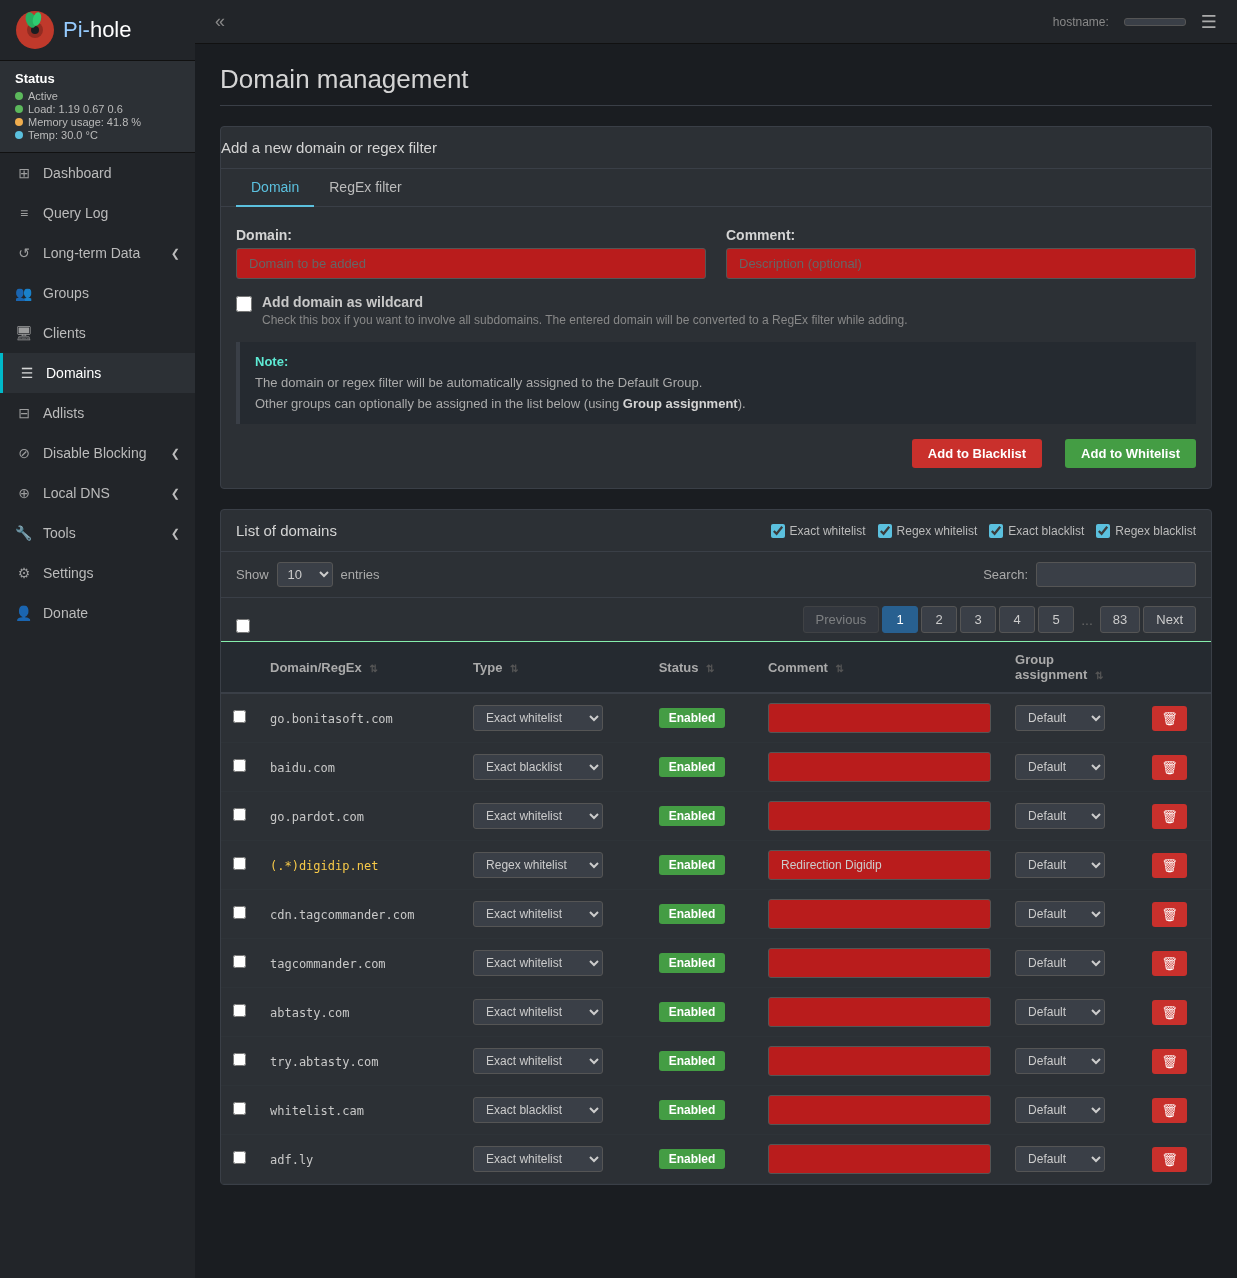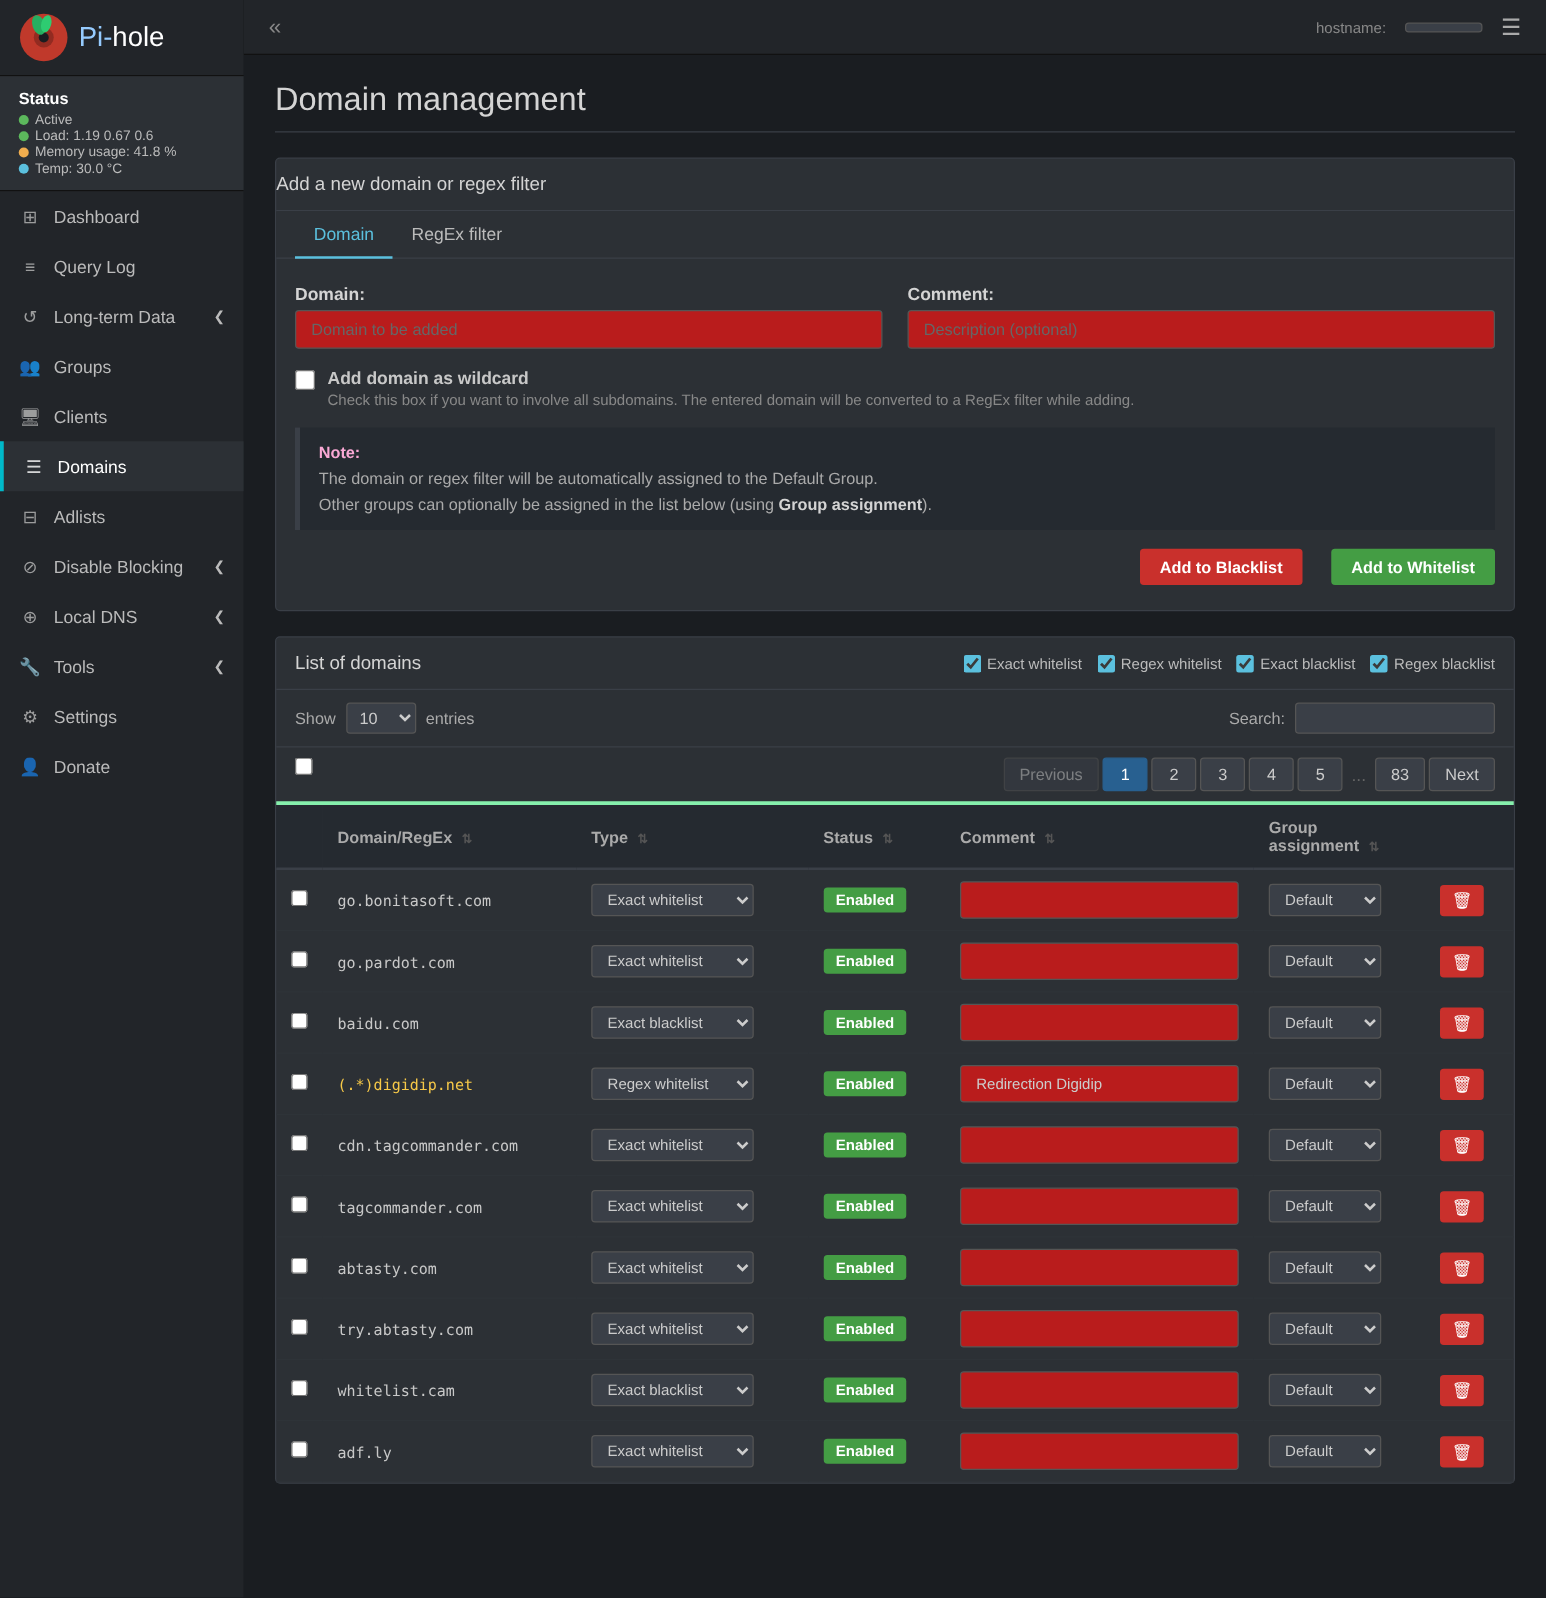--- a/index.html
+++ b/index.html
@@ -58,21 +58,21 @@
     .form-group { flex: 1; }
     .form-label { color: #d4d4d4; font-size: 14px; font-weight: 600; margin-bottom: 5px; display: block; }
     .form-control { width: 100%; background: #b91c1c; border: 1px solid #555; color: #ccc; padding: 7px 12px; border-radius: 3px; font-size: 13px; outline: none; }
     .form-control::placeholder { color: #666; }
 
     .wildcard-row { display: flex; align-items: flex-start; gap: 10px; margin-bottom: 15px; }
     .wildcard-checkbox { width: 16px; height: 16px; margin-top: 2px; cursor: pointer; }
     .wildcard-subtext { color: #888; font-size: 12px; margin-top: 3px; }
 
     .note-box { background: #252a30; border-left: 4px solid #3a3f47; padding: 10px 15px; margin-bottom: 15px; color: #aaa; font-size: 13px; line-height: 1.6; }
-    .note-box strong { color: #f9a8d4; }
+    .note-box strong { color: #5eead4; }
     .note-box .group-emphasis { font-weight: bold; color: #d4d4d4; }
 
     .button-row { display: flex; justify-content: flex-end; gap: 23px; margin-top: 10px; }
     .btn { padding: 7px 16px; border: none; border-radius: 3px; cursor: pointer; font-size: 13px; font-weight: 600; }
     .btn-danger { background: #c9302c; color: #fff; }
     .btn-success { background: #449d44; color: #fff; }
 
     
     .domains-header { display: flex; align-items: center; justify-content: space-between; padding: 12px 15px; }
     .domains-title { font-size: 15px; color: #d4d4d4; }
@@ -294,21 +294,21 @@
             <option>100</option>
           </select>
           <span>entries</span>
         </div>
         <div class="search-box">
           <span>Search:</span>
           <input class="search-input" type="text" style="">
         </div>
       </div>
 
-      <div style="display:flex; align-items:flex-start; justify-content:space-between; padding: 8px 15px; border-bottom: 3px solid #86efac;">
+      <div style="display:flex; align-items:flex-end; justify-content:space-between; padding: 8px 15px; border-bottom: 1px solid #86efac;">
         <input type="checkbox" class="select-all-cb" style="">
         <div class="pagination-row" style="padding:0; border:none;">
           <button class="page-btn disabled">Previous</button>
           <button class="page-btn active">1</button>
           <button class="page-btn">2</button>
           <button class="page-btn">3</button>
           <button class="page-btn">4</button>
           <button class="page-btn">5</button>
           <span class="page-dots">...</span>
           <button class="page-btn">83</button>
@@ -359,60 +359,60 @@
       <td><input type="text" class="form-control" style="min-width: 120px; font-size: 12px;" value=""></td>
       <td>
         <select class="group-select">
           <option>Default</option>
         </select>
       </td>
       <td><button class="delete-btn">🗑</button></td>
     </tr>
             <tr>
       <td><input type="checkbox" style=""></td>
-      <td><span class="domain-code">go.pardot.com</span></td>
-      <td>
-        <select class="type-select">
-          <option selected="">Exact whitelist</option>
-          <option>Exact blacklist</option>
-          <option>Regex whitelist</option>
-          <option>Regex blacklist</option>
-        </select>
-      </td>
-      <td><span class="status-badge">Enabled</span></td>
-      <td><input type="text" class="form-control" style="min-width: 120px; font-size: 12px;" value=""></td>
-      <td>
-        <select class="group-select">
-          <option>Default</option>
-        </select>
-      </td>
-      <td><button class="delete-btn">🗑</button></td>
-    </tr>
-            <tr>
-      <td><input type="checkbox" style=""></td>
       <td><span class="domain-code">baidu.com</span></td>
       <td>
         <select class="type-select">
           <option>Exact whitelist</option>
           <option selected="">Exact blacklist</option>
           <option>Regex whitelist</option>
           <option>Regex blacklist</option>
         </select>
       </td>
       <td><span class="status-badge">Enabled</span></td>
       <td><input type="text" class="form-control" style="min-width: 120px; font-size: 12px;" value=""></td>
       <td>
         <select class="group-select">
           <option>Default</option>
         </select>
       </td>
       <td><button class="delete-btn">🗑</button></td>
     </tr>
             <tr>
       <td><input type="checkbox" style=""></td>
+      <td><span class="domain-code">go.pardot.com</span></td>
+      <td>
+        <select class="type-select">
+          <option selected="">Exact whitelist</option>
+          <option>Exact blacklist</option>
+          <option>Regex whitelist</option>
+          <option>Regex blacklist</option>
+        </select>
+      </td>
+      <td><span class="status-badge">Enabled</span></td>
+      <td><input type="text" class="form-control" style="min-width: 120px; font-size: 12px;" value=""></td>
+      <td>
+        <select class="group-select">
+          <option>Default</option>
+        </select>
+      </td>
+      <td><button class="delete-btn">🗑</button></td>
+    </tr>
+            <tr>
+      <td><input type="checkbox" style=""></td>
       <td><span class="domain-regex">(.*)digidip.net</span></td>
       <td>
         <select class="type-select">
           <option>Exact whitelist</option>
           <option>Exact blacklist</option>
           <option selected="">Regex whitelist</option>
           <option>Regex blacklist</option>
         </select>
       </td>
       <td><span class="status-badge">Enabled</span></td>

